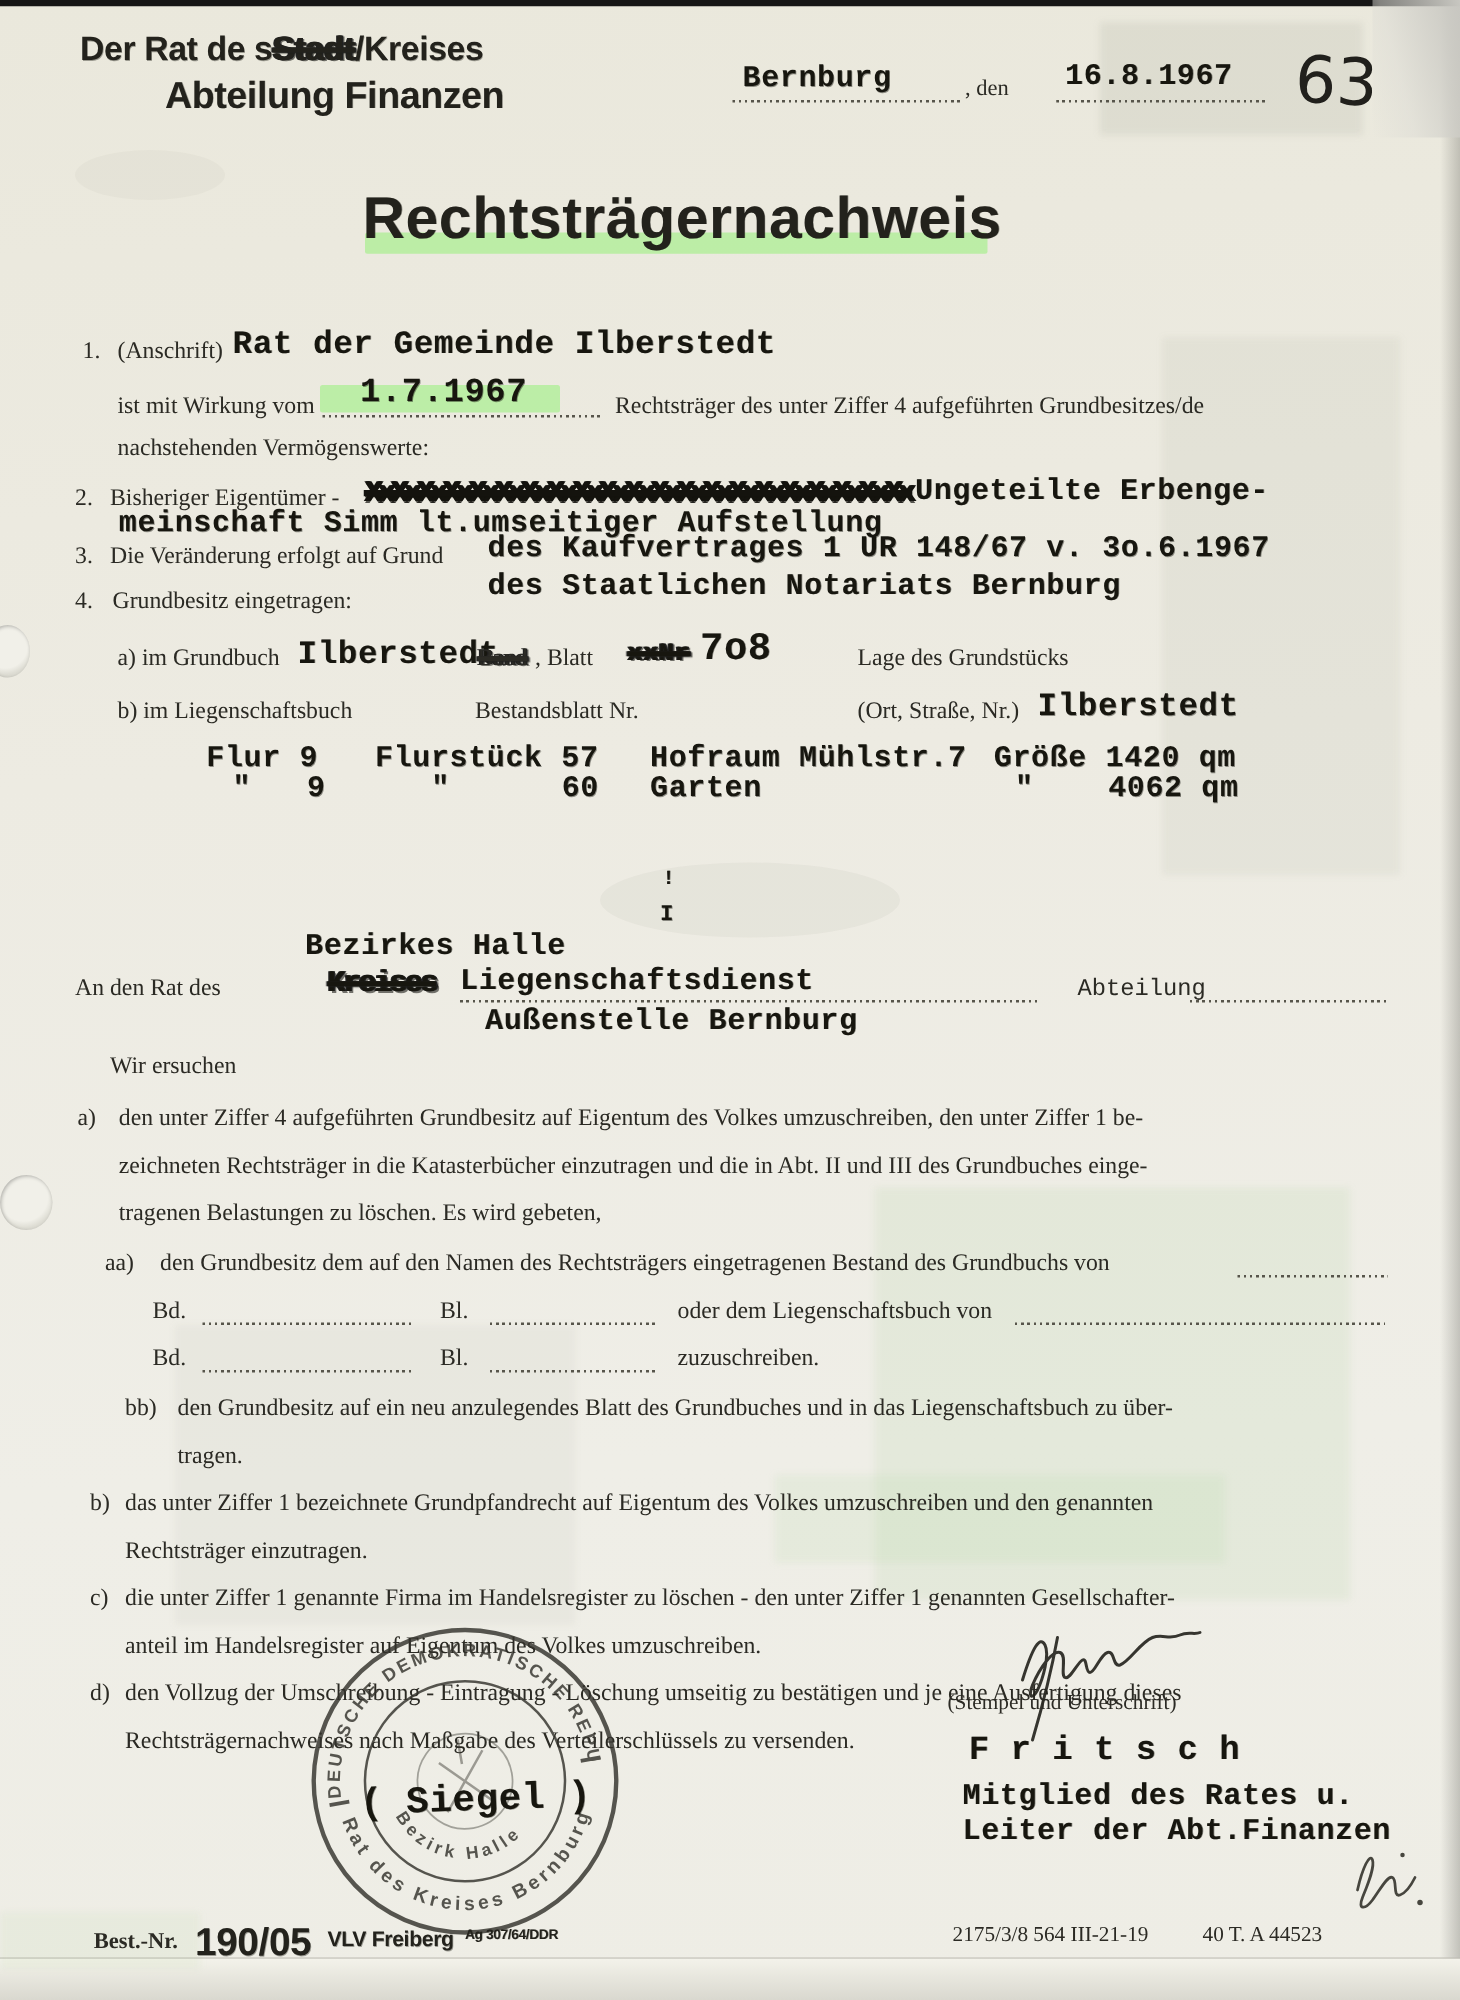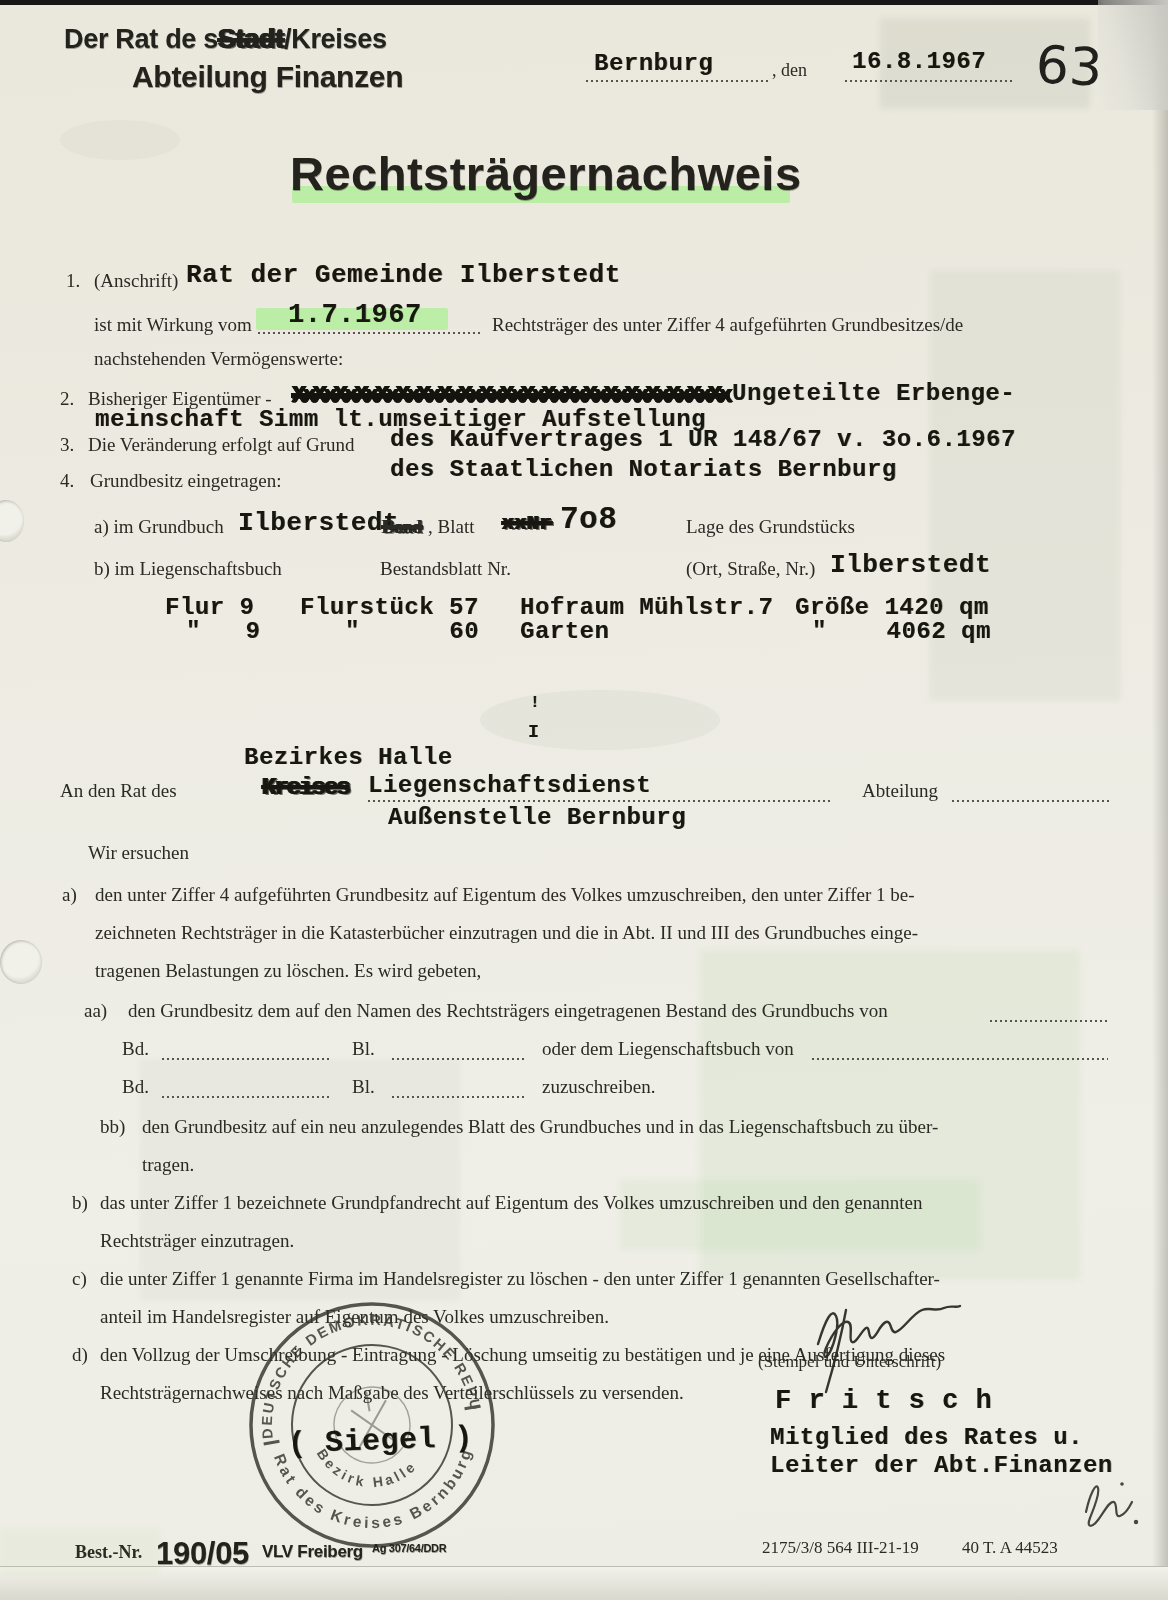--- a/index.html
+++ b/index.html
@@ -110,21 +110,21 @@
   <span class="abs t" style="left:812px;top:618px;">"    4062 qm</span>
 
   <span class="abs t" style="left:530px;top:694px;font-size:16px;">!</span>
   <span class="abs t" style="left:528px;top:722px;font-size:18px;">I</span>
 
   <span class="abs t" style="left:244px;top:744px;">Bezirkes Halle</span>
   <span class="abs s" style="left:60px;top:780px;">An den Rat des</span>
   <span class="abs t struckword" style="left:242px;top:774px;letter-spacing:-2px;padding-left:20px;">Kreises</span>
   <span class="abs t" style="left:368px;top:772px;">Liegenschaftsdienst</span>
   <div class="abs dots" style="left:368px;top:800px;width:462px;"></div>
-  <span class="abs s" style="left:862px;top:780px;">Abteilung</span>
+  <span class="abs s" style="left:862px;top:780px;font-family:Liberation Mono, monospace;">Abteilung</span>
   <div class="abs dots" style="left:952px;top:800px;width:158px;"></div>
   <span class="abs t" style="left:388px;top:804px;">Außenstelle Bernburg</span>
   <span class="abs s" style="left:60px;top:842px;margin-left:28px;">Wir ersuchen</span>
 
   <span class="abs s" style="left:62px;top:884px;">a)</span>
   <span class="abs s" style="left:95px;top:884px;">den unter Ziffer 4 aufgeführten Grundbesitz auf Eigentum des Volkes umzuschreiben, den unter Ziffer 1 be-</span>
   <span class="abs s" style="left:95px;top:922px;">zeichneten Rechtsträger in die Katasterbücher einzutragen und die in Abt. II und III des Grundbuches einge-</span>
   <span class="abs s" style="left:95px;top:960px;">tragenen Belastungen zu löschen. Es wird gebeten,</span>
 
   <span class="abs s" style="left:84px;top:1000px;">aa)</span>

